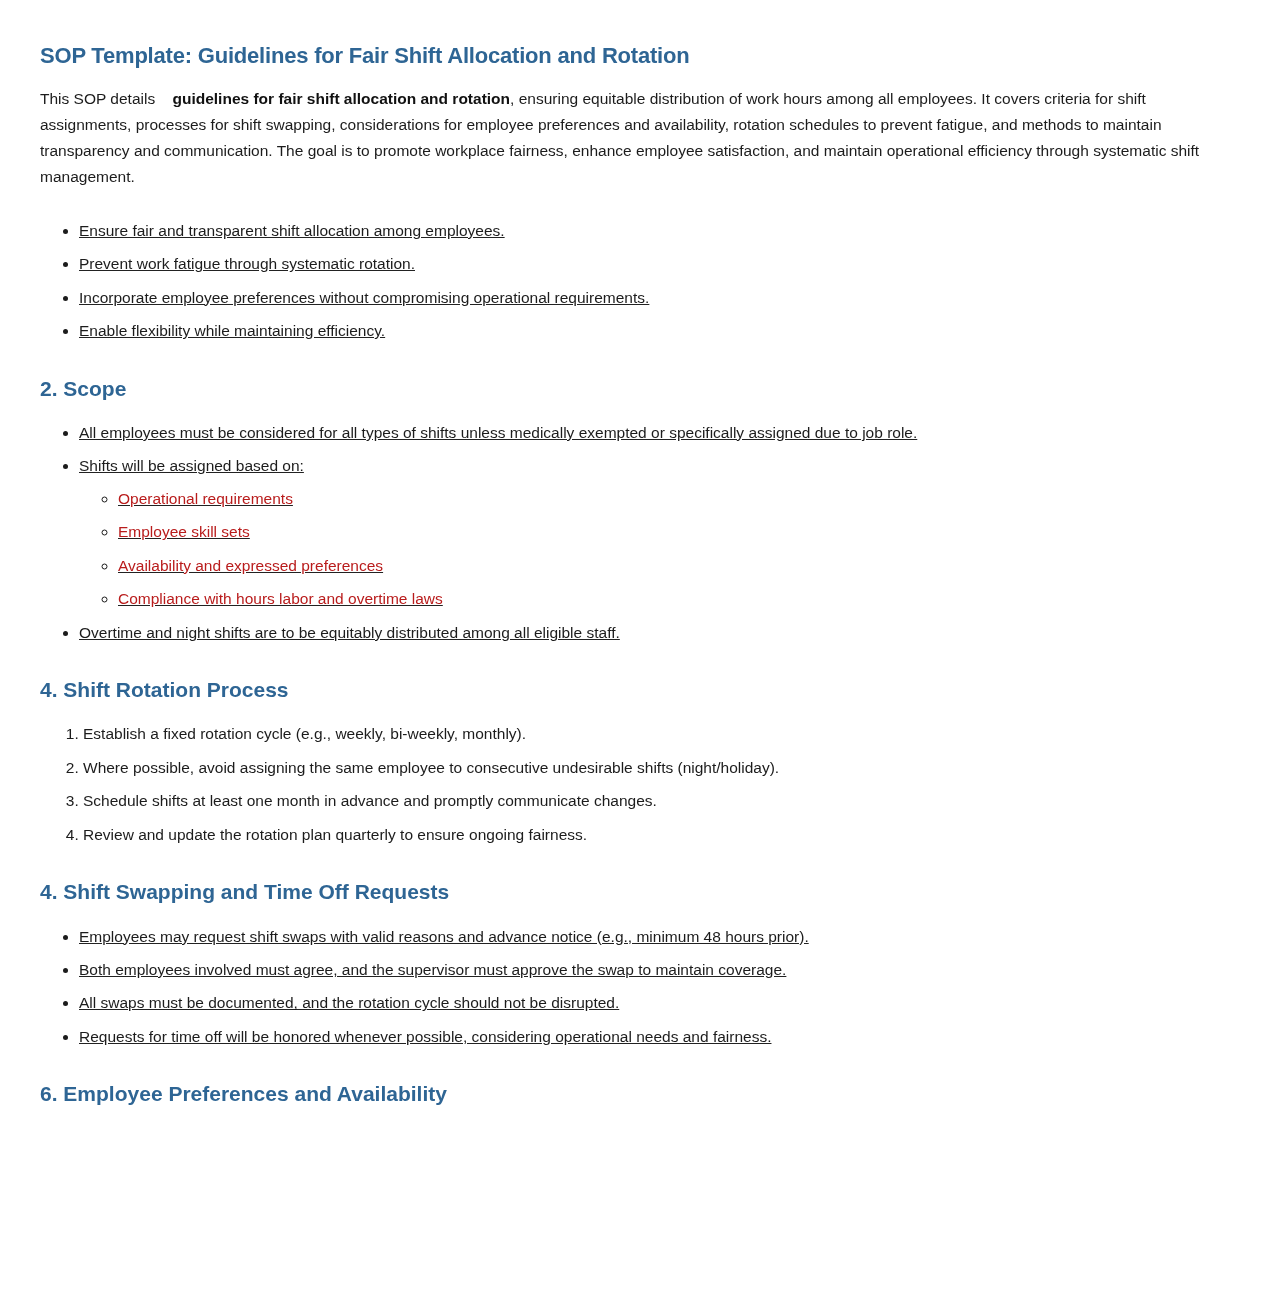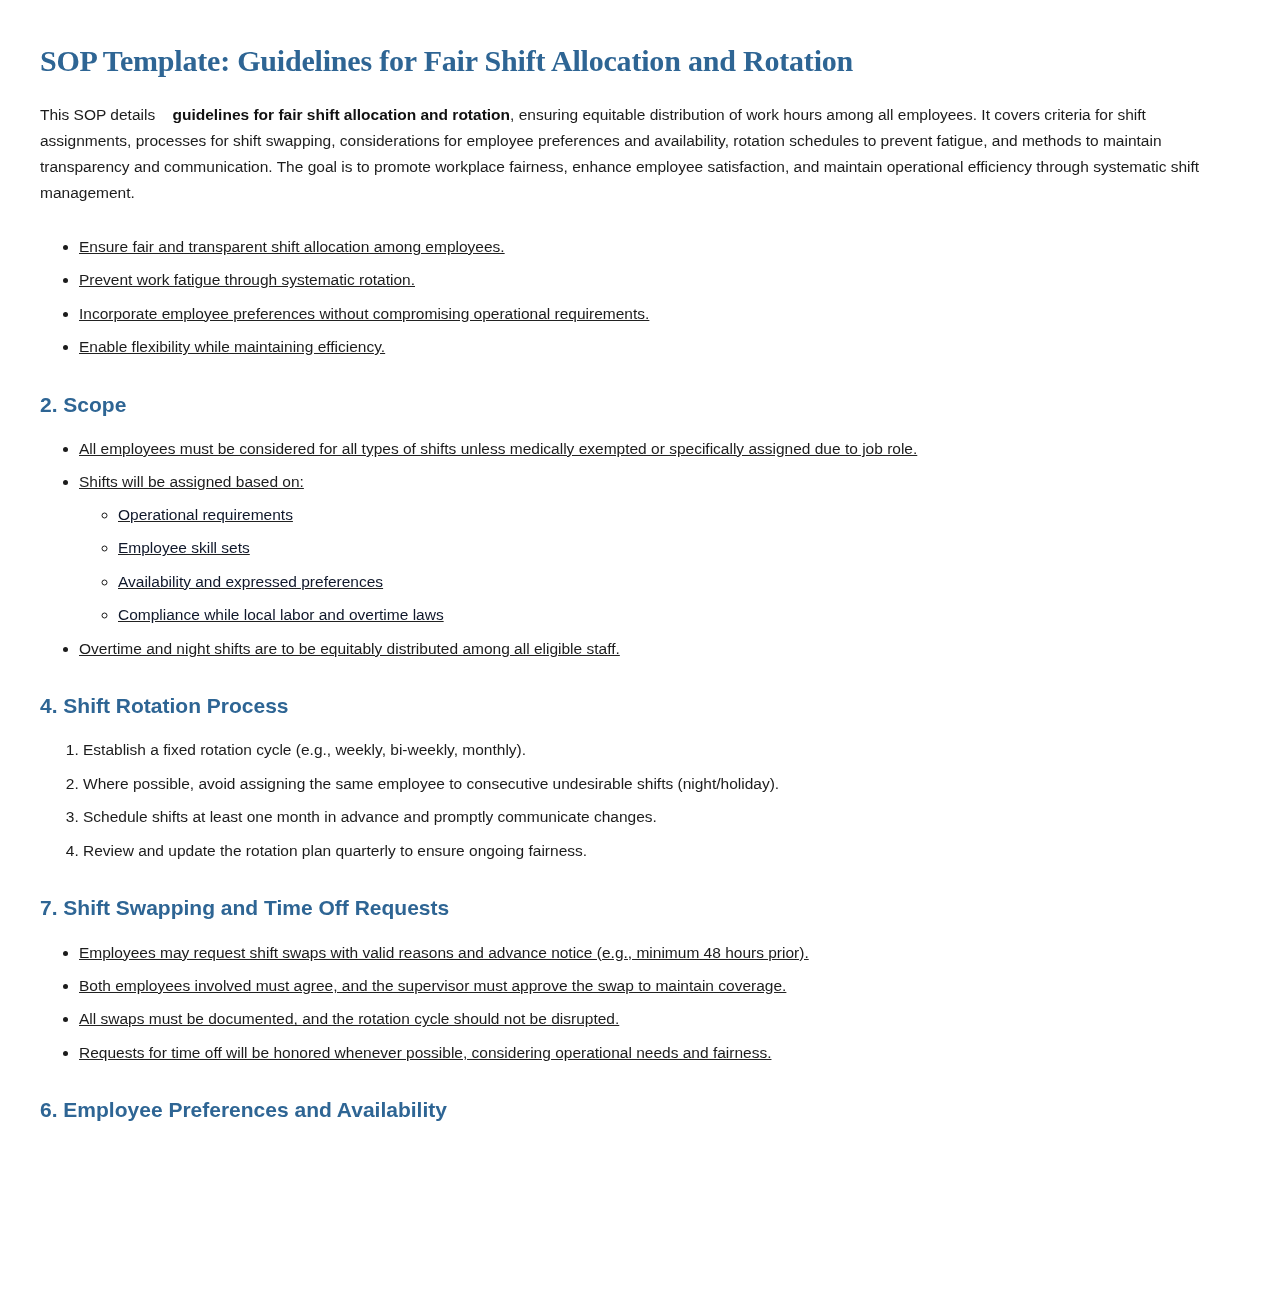--- a/index.html
+++ b/index.html
@@ -11,27 +11,26 @@
     width: 1263px;
     min-height: 1301px;
     font-family: "Liberation Sans", sans-serif;
     color: #222222;
   }
   .page {
     padding: 34px 56px 40px 40px;
     box-sizing: border-box;
   }
   h1.doc-title {
-    font-size: 30px;
+    font-size: 22px;
     line-height: 1.25;
     font-weight: bold;
     color: #2e6594;
-    margin: 8px 0 22px 0;
+    margin: 8px 0 16px 0;
     letter-spacing: -0.2px;
-    font-family: Liberation Serif, serif;
   }
   p.intro {
     font-size: 15.5px;
     line-height: 1.68;
     color: #1c1c1c;
     margin: 0 0 30px 0;
     max-width: 1172px;
   }
   p.intro b {
     font-weight: bold;
@@ -64,21 +63,21 @@
     margin-bottom: 11px;
   }
   ul.sub-bullets {
     margin: 10px 0 10px 0;
     padding-left: 39px;
     list-style-type: circle;
   }
   ul.sub-bullets > li {
     font-size: 15.5px;
     line-height: 1.45;
-    color: #0f172a;
+    color: #b91c1c;
     margin-bottom: 11px;
   }
   ol.numbered {
     margin: 0 0 6px 0;
     padding-left: 43px;
     list-style-type: decimal;
   }
   ol.numbered > li {
     font-size: 15.5px;
     line-height: 1.45;
@@ -113,39 +112,39 @@
 
   <section>
     <ul class="bullets">
       <li>All employees must be considered for all types of shifts unless medically exempted or specifically assigned due to job role.</li>
       <li>
         <span>Shifts will be assigned based on:</span>
         <ul class="sub-bullets">
           <li>Operational requirements</li>
           <li>Employee skill sets</li>
           <li>Availability and expressed preferences</li>
-          <li>Compliance while local labor and overtime laws</li>
+          <li>Compliance with hours labor and overtime laws</li>
         </ul>
       </li>
       <li>Overtime and night shifts are to be equitably distributed among all eligible staff.</li>
     </ul>
   </section>
 
   <section>
     <h2 class="section-title">4. Shift Rotation Process</h2>
     <ol class="numbered">
       <li>Establish a fixed rotation cycle (e.g., weekly, bi-weekly, monthly).</li>
       <li>Where possible, avoid assigning the same employee to consecutive undesirable shifts (night/holiday).</li>
       <li>Schedule shifts at least one month in advance and promptly communicate changes.</li>
       <li>Review and update the rotation plan quarterly to ensure ongoing fairness.</li>
     </ol>
   </section>
 
   <section>
-    <h2 class="section-title">7. Shift Swapping and Time Off Requests</h2>
+    <h2 class="section-title">4. Shift Swapping and Time Off Requests</h2>
     <ul class="bullets">
       <li>Employees may request shift swaps with valid reasons and advance notice (e.g., minimum 48 hours prior).</li>
       <li>Both employees involved must agree, and the supervisor must approve the swap to maintain coverage.</li>
       <li>All swaps must be documented, and the rotation cycle should not be disrupted.</li>
       <li>Requests for time off will be honored whenever possible, considering operational needs and fairness.</li>
     </ul>
   </section>
 
   <section>
     <h2 class="section-title">6. Employee Preferences and Availability</h2>

